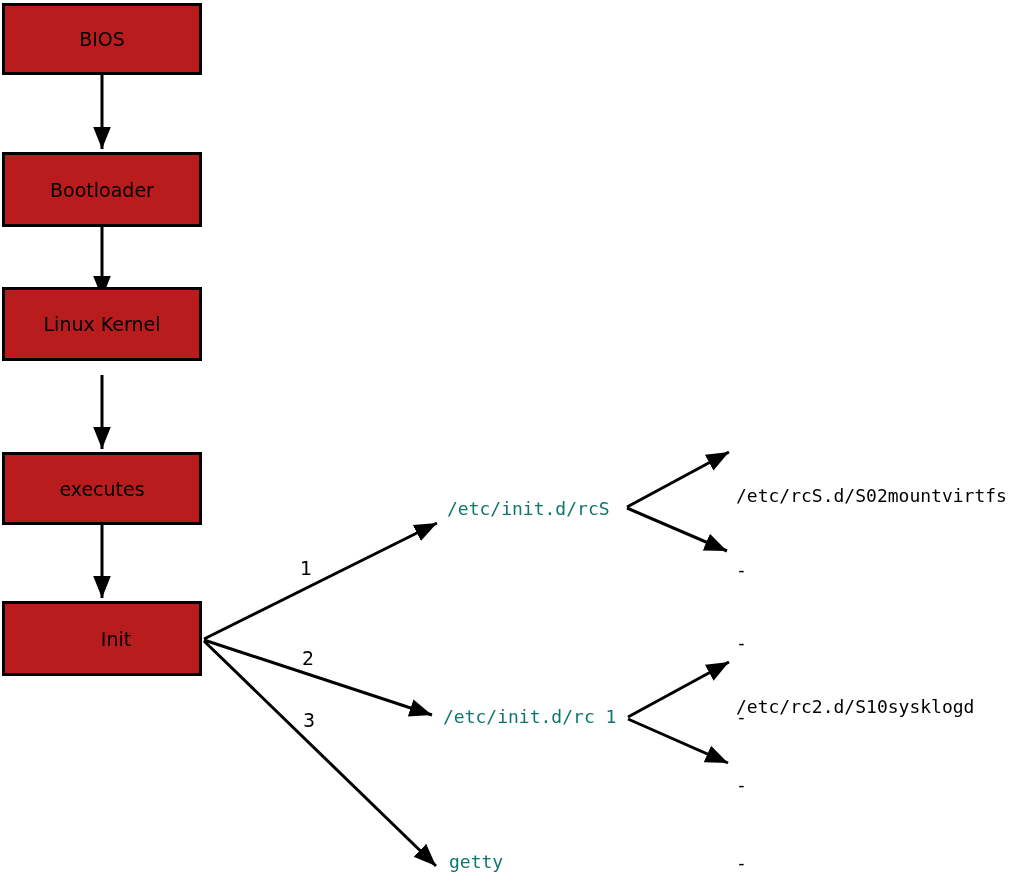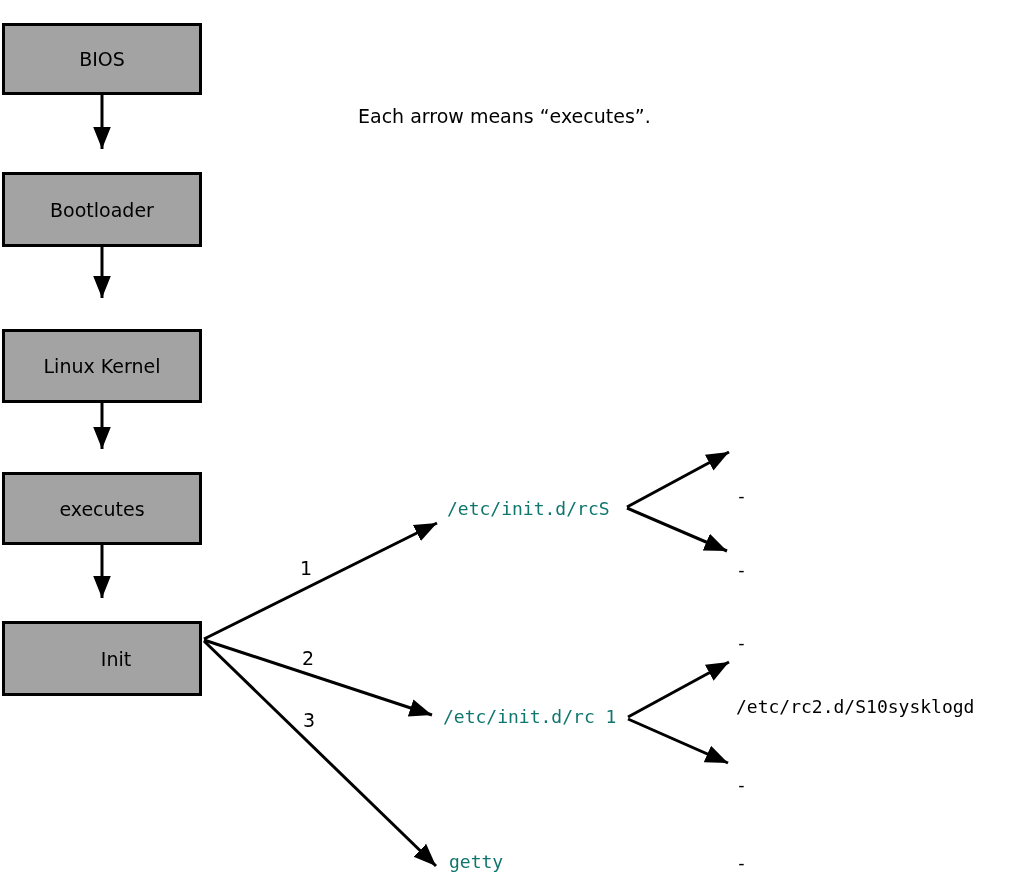--- a/index.html
+++ b/index.html
@@ -14,32 +14,31 @@
   .wires {
     position: absolute;
     left: 0; top: 0;
   }
   .box {
     position: absolute;
     left: 2px;
     width: 200px;
     box-sizing: border-box;
     border: 3px solid #000000;
-    background: #a3a3a3;
+    background: #b91c1c;
     display: flex;
     align-items: center;
     justify-content: center;
     font-family: "DejaVu Sans", "Liberation Sans", sans-serif;
     font-size: 19px;
     color: #000000;
-    margin-top: 20px;
   }
   .box-bios       { top: 3px;   height: 72px; }
   .box-bootloader { top: 152px; height: 75px; }
-  .box-kernel     { top: 309px; height: 74px; }
+  .box-kernel     { top: 287px; height: 74px; }
   .box-initramfs  { top: 452px; height: 73px; }
   .box-init       { top: 601px; height: 75px; padding-left: 28px; }
   .sans {
     position: absolute;
     font-family: "DejaVu Sans", "Liberation Sans", sans-serif;
     font-size: 19px;
     line-height: 1;
     white-space: pre;
     color: #000000;
   }
@@ -104,31 +103,31 @@
   <div class="box box-kernel">
     <span>Linux Kernel</span>
   </div>
   <div class="box box-initramfs">
     <span>executes</span>
   </div>
   <div class="box box-init">
     <span>Init</span>
   </div>
 
-  <span class="sans note">Each arrow means “executes”.</span>
 
   <span class="sans lbl-1">1</span>
   <span class="sans lbl-2">2</span>
   <span class="sans lbl-3">3</span>
 
   <span class="mono target-rcS">/etc/init.d/rcS</span>
   <span class="mono target-rc2">/etc/init.d/rc 1</span>
   <span class="mono target-getty">getty</span>
 
   <div class="col col-rcS">
+    <div>/etc/rcS.d/S02mountvirtfs</div>
     <div>-</div>
     <div>-</div>
     <div>-</div>
   </div>
 
   <div class="col col-rc2">
     <div>/etc/rc2.d/S10sysklogd</div>
     <div>-</div>
     <div>-</div>
     

